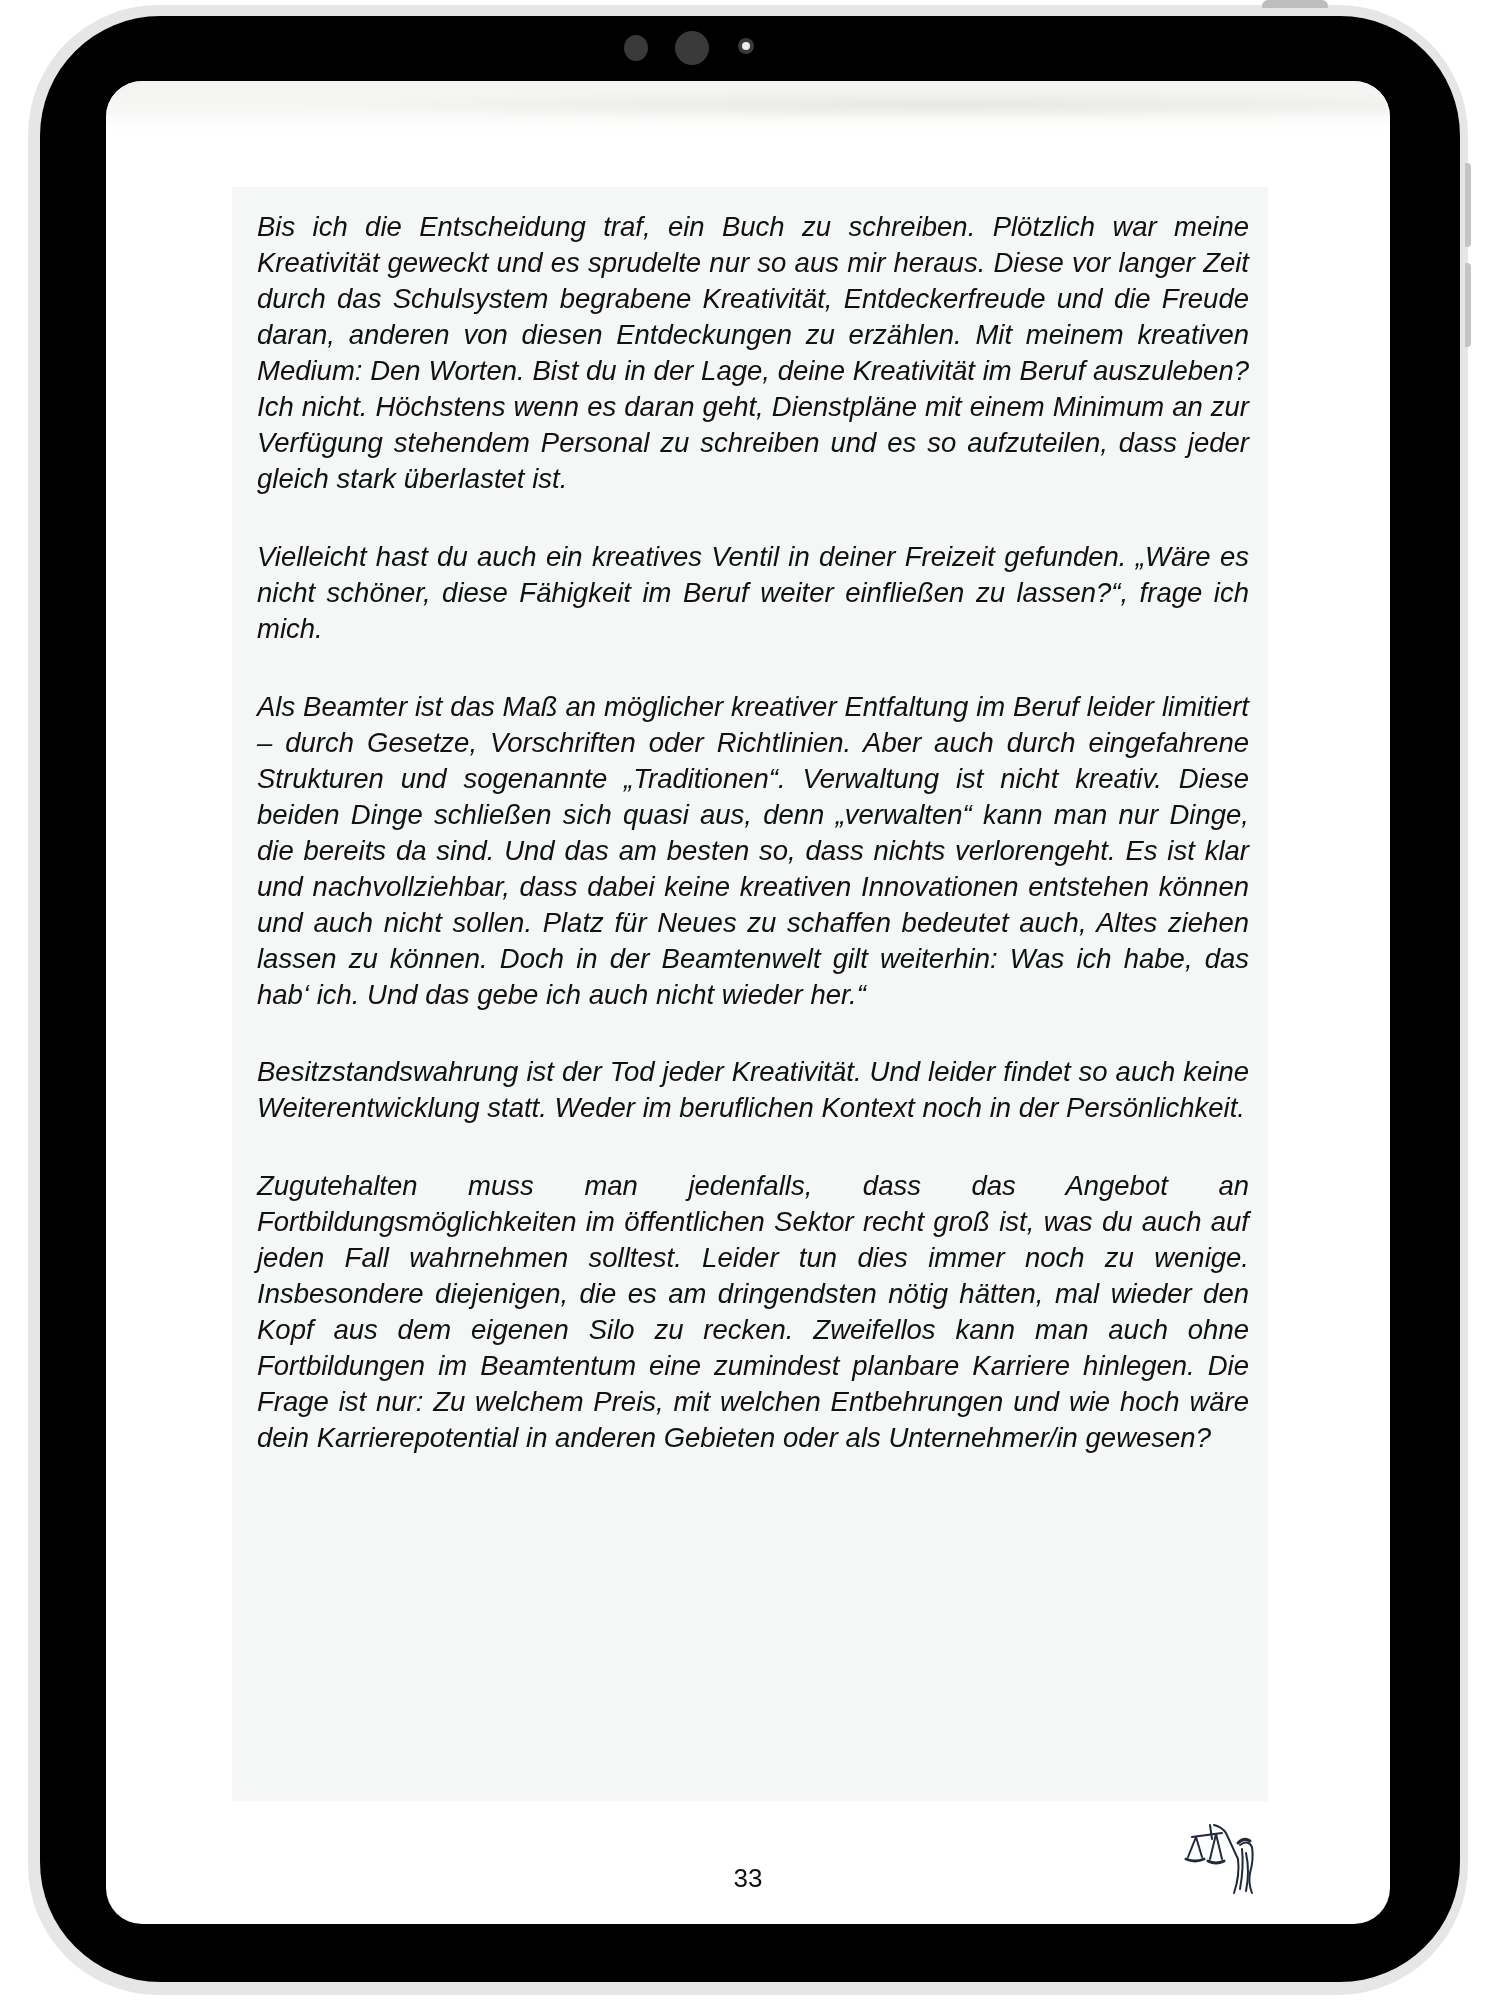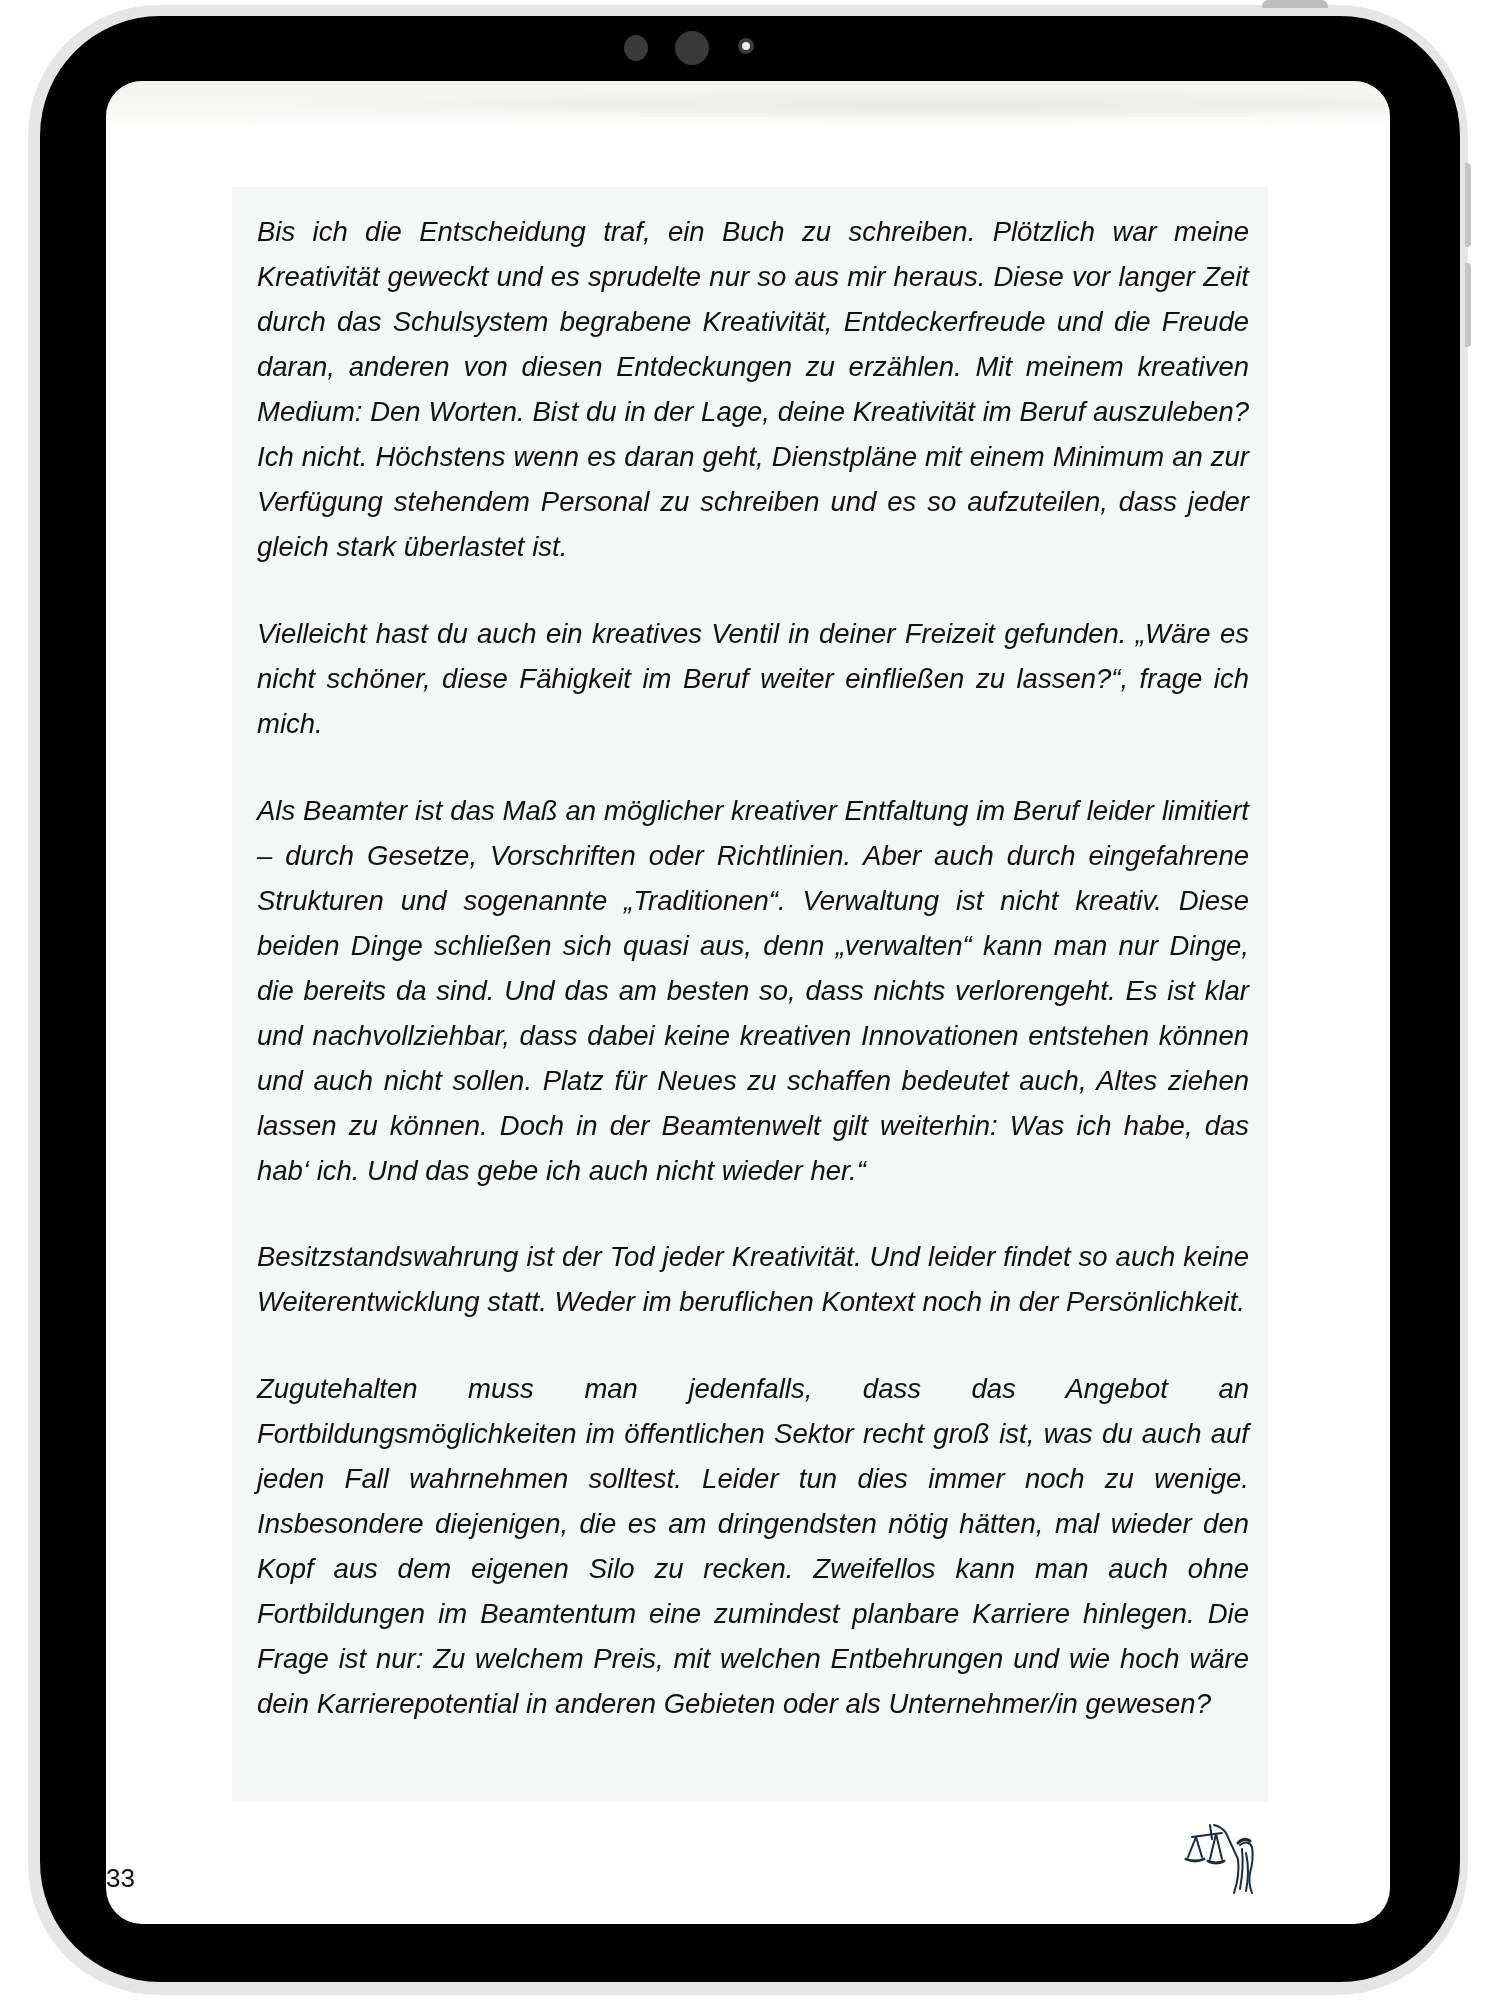--- a/index.html
+++ b/index.html
@@ -33,27 +33,27 @@
     content: ""; position: absolute; left: 180px; top: 8px; width: 1100px; height: 32px;
     background: radial-gradient(ellipse at 60% 50%, rgba(220,220,215,0.55), rgba(255,255,255,0) 70%);
   }
   .text-box {
     position: absolute; left: 126px; top: 106px; width: 1036px; height: 1614px;
     background: #f4f7f6;
   }
   .text-content {
     position: absolute; left: 25px; top: 22px; width: 992px;
     font-family: "Liberation Sans", sans-serif; font-style: italic;
-    font-size: 27.5px; line-height: 45px; color: #111111;
+    font-size: 27.5px; line-height: 36px; color: #111111;
     text-align: justify;
   }
   .para { margin: 0 0 41.8px 0; }
   .para:last-child { margin-bottom: 16px; }
   .page-number {
-    position: absolute; left: 0; width: 100%; top: 1782px; 
+    position: absolute; left: 0; width: 100%; top: 1782px; text-align: center;
     font-family: "Liberation Sans", sans-serif; font-size: 26px; color: #111;
   }
   .justitia-logo { position: absolute; left: 1076px; top: 1738px; width: 80px; height: 80px; }
 </style>
 </head>
 <body>
 
 <div class="device-shell"></div>
 <div class="side-btn-top"></div>
 <div class="side-btn" style="top:163px;height:84px;"></div>

